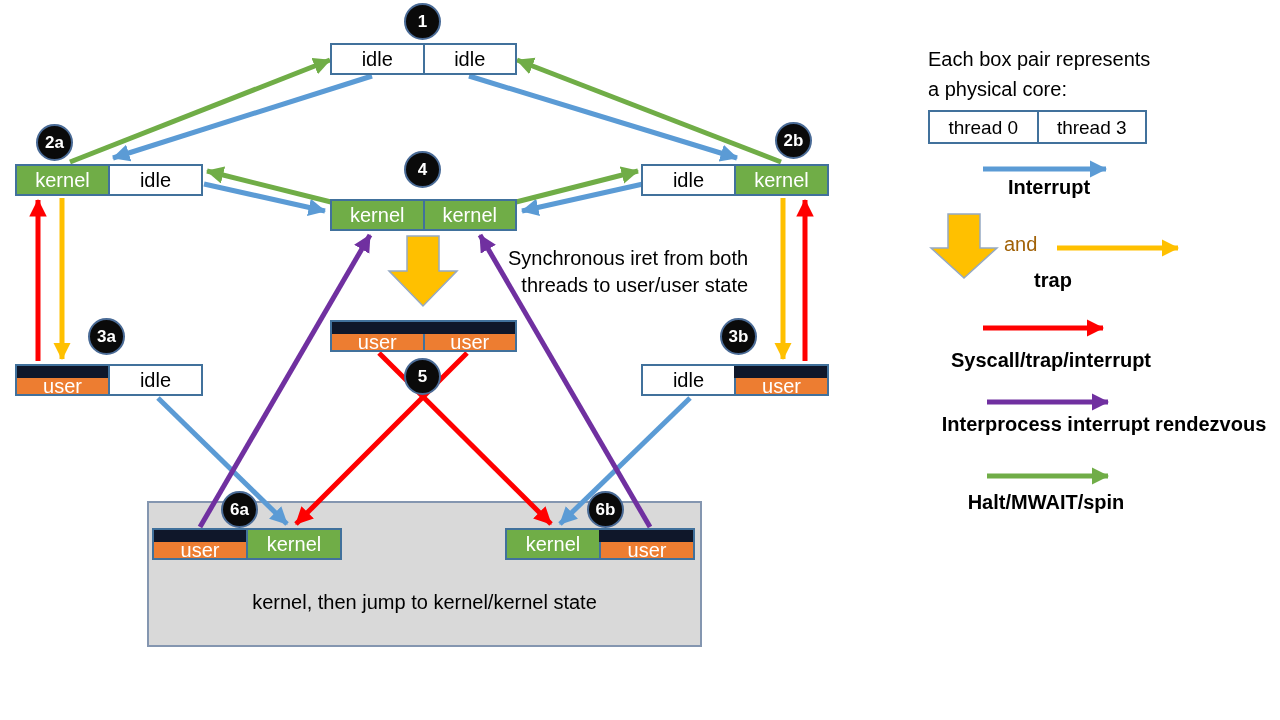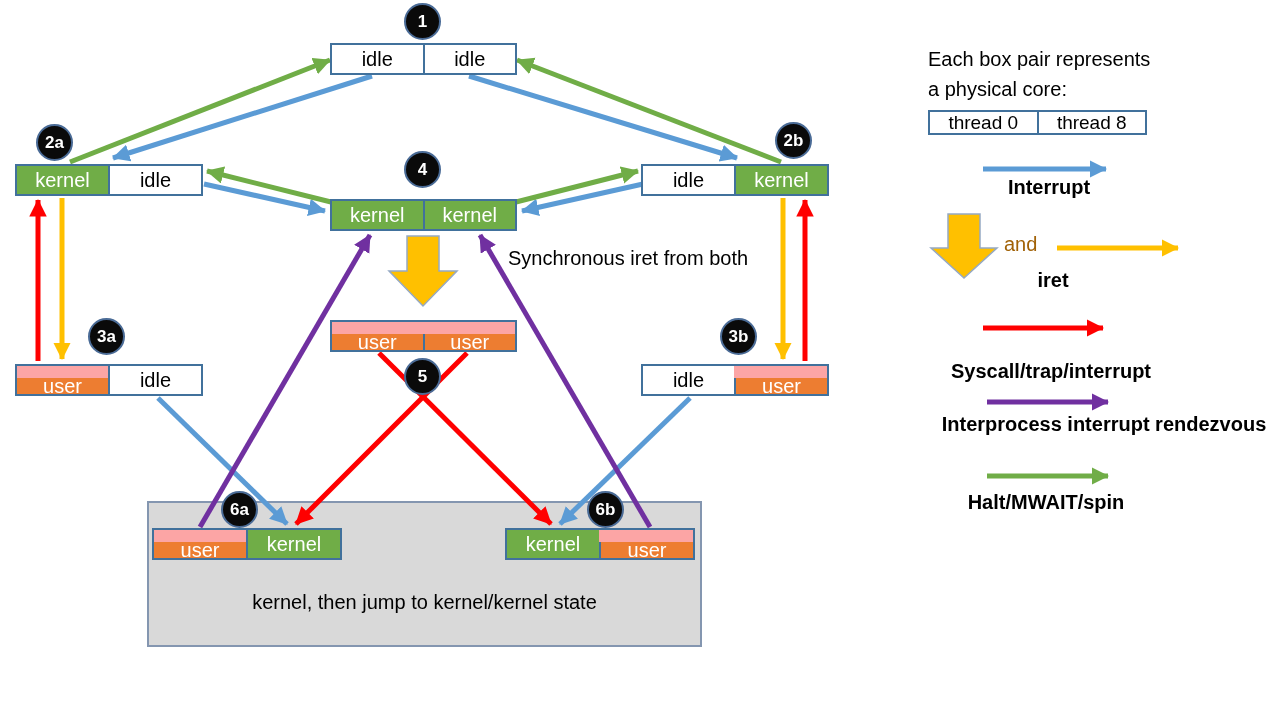--- a/index.html
+++ b/index.html
@@ -7,21 +7,21 @@
     position:relative;width:1280px;height:720px;background:#ffffff;overflow:hidden;
     font-family:"Liberation Sans", sans-serif;
   }
   .arrows{position:absolute;left:0;top:0;z-index:2;}
   .panel{
     position:absolute;left:147px;top:501px;width:555px;height:146px;
     background:#D9D9D9;border:2px solid #8496B0;box-sizing:border-box;z-index:1;
   }
   .pair{
     position:absolute;display:flex;height:32px;box-sizing:border-box;
-    border:2px solid #41719C;background:#fca5a5;z-index:3;
+    border:2px solid #41719C;background:#0f172a;z-index:3;
   }
   .cell{
     flex:1;display:flex;align-items:center;justify-content:center;
     font-size:20px;line-height:1;box-sizing:border-box;
   }
   .cell + .cell{border-left:2px solid #41719C;}
   .cell.idle{background:#ffffff;color:#000000;}
   .cell.kernel{background:#70AD47;color:#ffffff;}
   .cell.user{background:#ED7D31;color:#ffffff;margin-top:12px;}
   .badge{
@@ -152,33 +152,34 @@
   <div class="badge" style="left:775px;top:122px;">2b</div>
   <div class="badge" style="left:404px;top:151px;">4</div>
   <div class="badge" style="left:88px;top:318px;">3a</div>
   <div class="badge" style="left:720px;top:318px;">3b</div>
   <div class="badge" style="left:404px;top:358px;">5</div>
   <div class="badge" style="left:221px;top:491px;">6a</div>
   <div class="badge" style="left:587px;top:491px;">6b</div>
 
   <div class="note" style="left:508px;top:245px;text-align:right;">
     <span style="display:block">Synchronous iret from both</span>
+    <span style="display:block">threads to user/user state</span>
   </div>
   <div class="panel-note">
     <span style="display:block">kernel, then jump to kernel/kernel state</span>
   </div>
 
   <div class="leg-head">
     <span style="display:block">Each box pair represents</span>
     <span style="display:block">a physical core:</span>
   </div>
-  <div class="pair" style="left:928px;top:110px;width:219px;height:25px;background:#fff;">
+  <div class="pair" style="left:928px;top:110px;width:219px;height:34px;background:#fff;">
     <div class="cell idle" style="font-size:19px">thread 0</div>
-    <div class="cell idle" style="font-size:19px">thread 8</div>
+    <div class="cell idle" style="font-size:19px">thread 3</div>
   </div>
   <div class="leg-label" style="left:1049px;top:176px;">Interrupt</div>
   <div class="leg-and">and</div>
-  <div class="leg-label" style="left:1053px;top:269px;">iret</div>
-  <div class="leg-label" style="left:1051px;top:360px;text-align:right;">Syscall/trap/interrupt</div>
+  <div class="leg-label" style="left:1053px;top:269px;">trap</div>
+  <div class="leg-label" style="left:1051px;top:349px;text-align:right;">Syscall/trap/interrupt</div>
   <div class="leg-label" style="left:1104px;top:413px;">Interprocess interrupt rendezvous</div>
   <div class="leg-label" style="left:1046px;top:491px;">Halt/MWAIT/spin</div>
 
 </div>
 
 </body></html>

